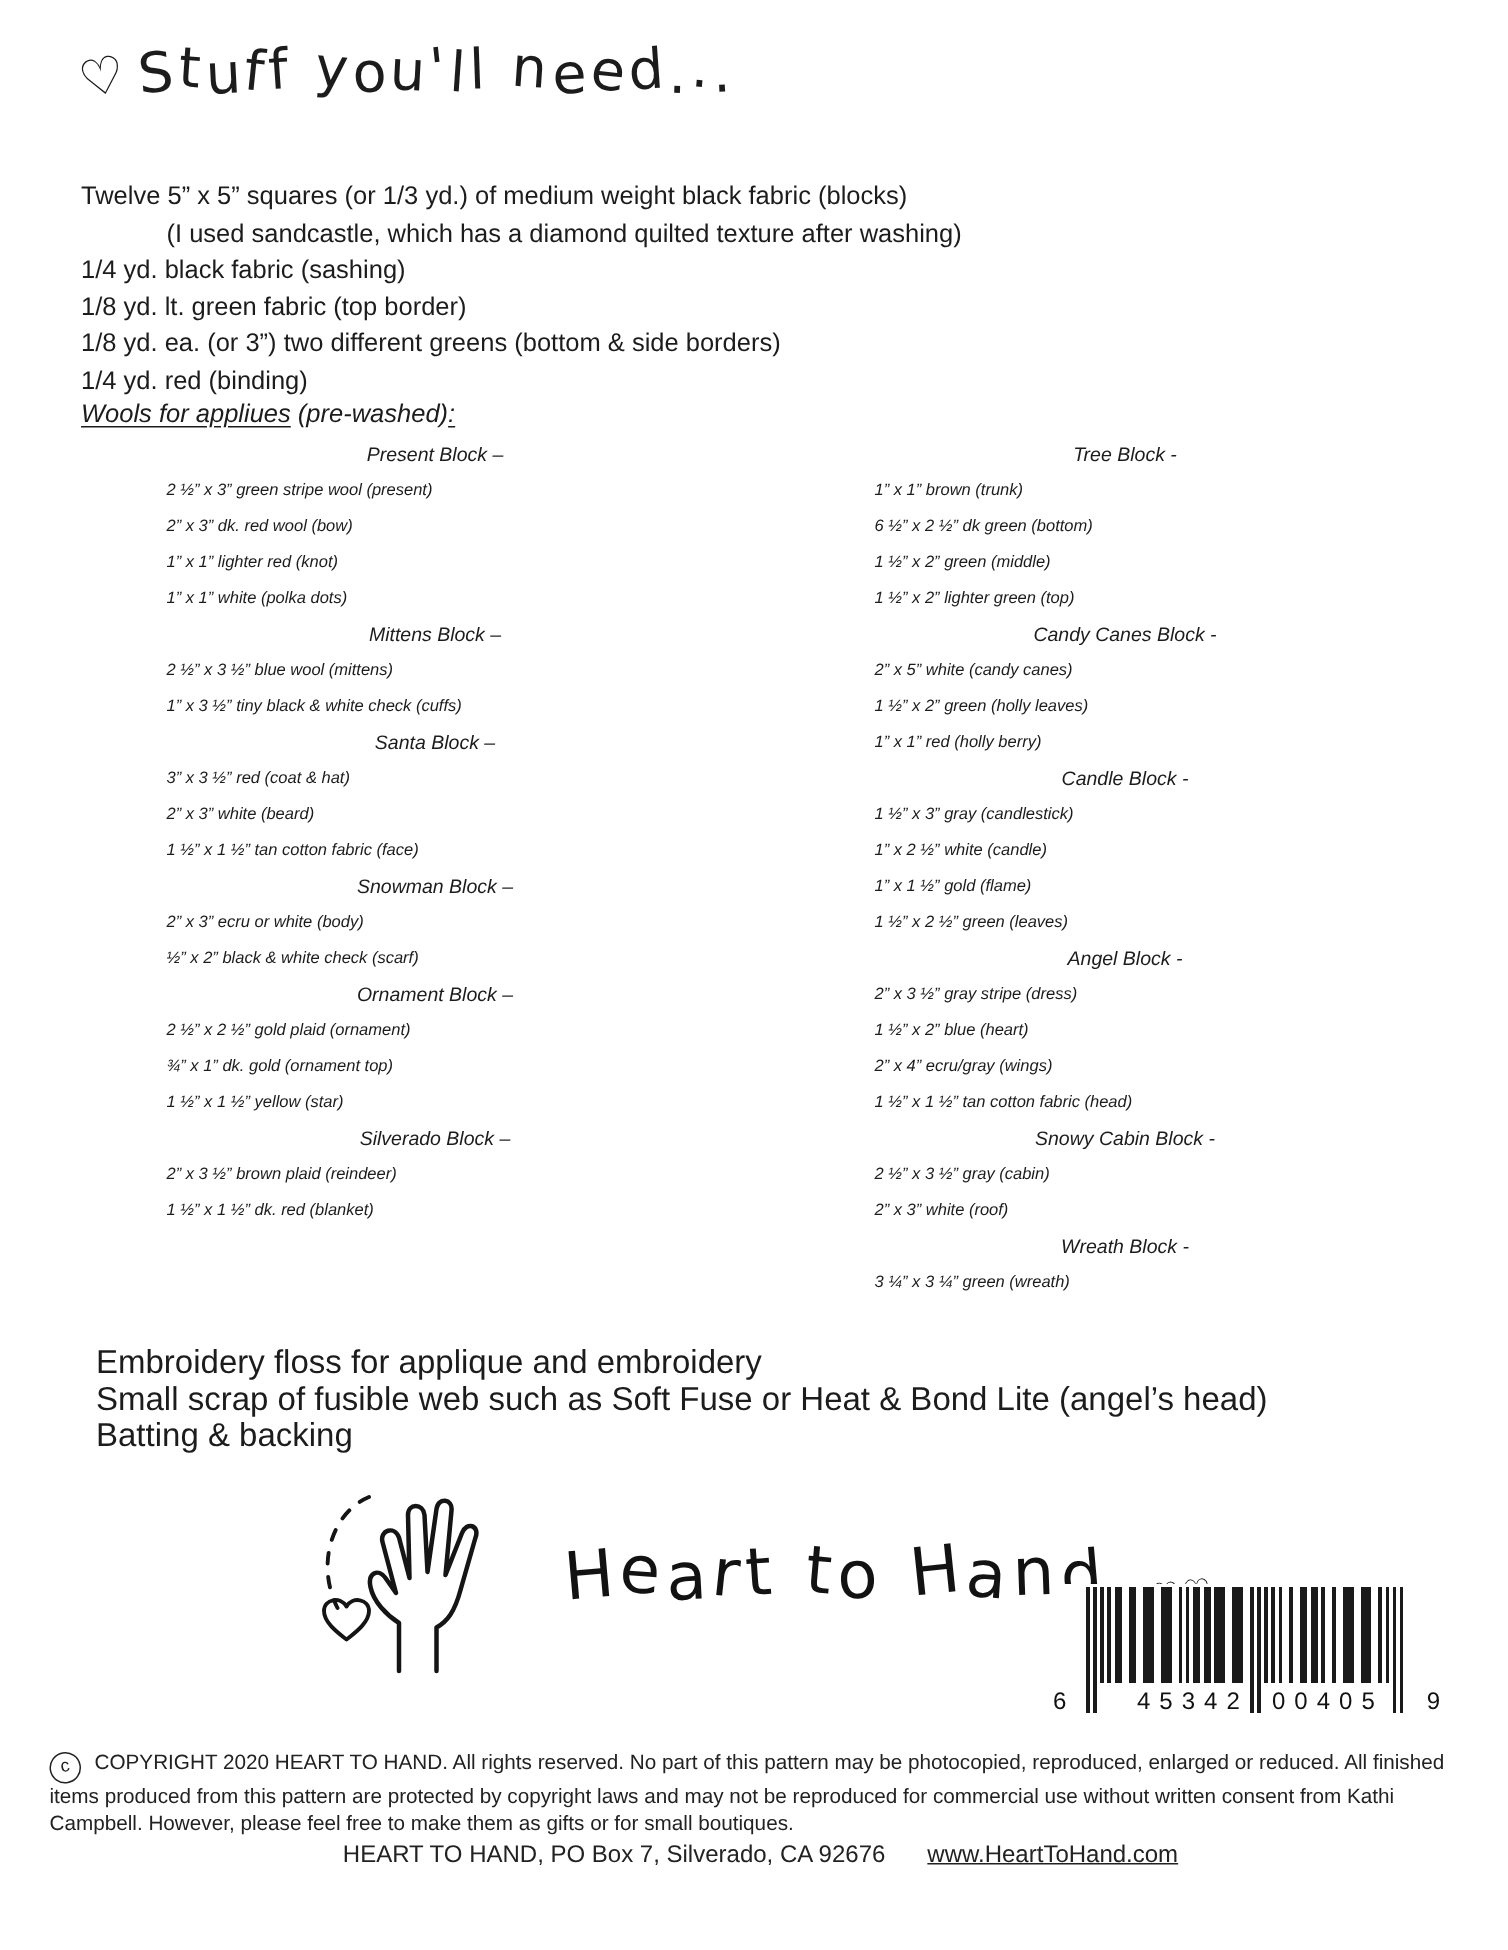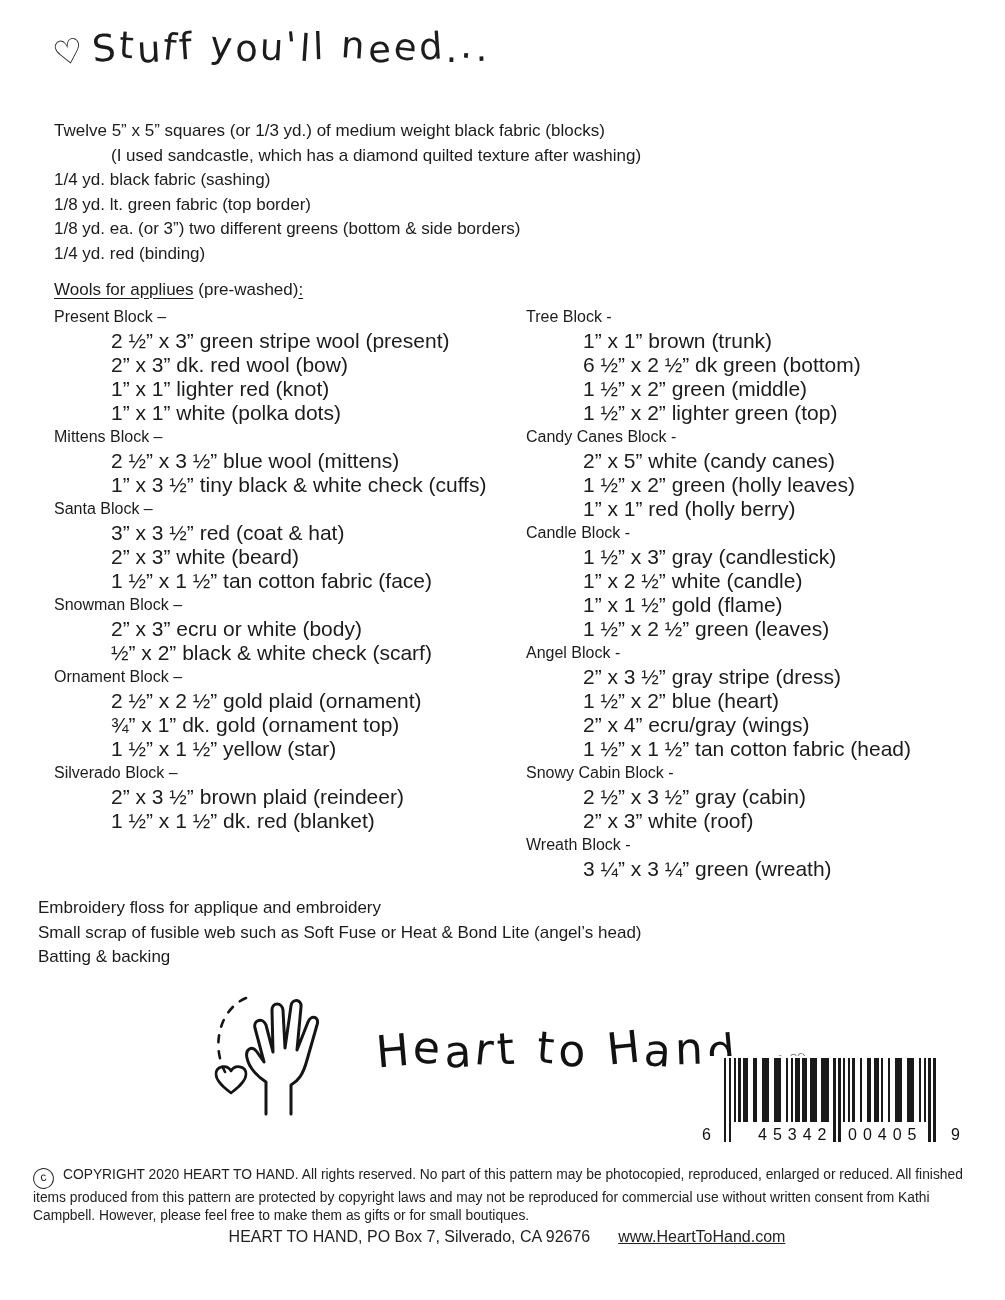--- a/index.html
+++ b/index.html
@@ -11,31 +11,31 @@
   .heart-big{font-size:34px;transform:rotate(-12deg) translateY(4px);font-weight:400;}
   .hand-letters{font-family:"DejaVu Sans",sans-serif;font-weight:500;letter-spacing:3px;}
   .title-text{font-size:37px;}
 
   
   .materials{position:absolute;left:54px;top:119px;font-size:17px;line-height:24.6px;}
   .materials .line{white-space:pre;}
   .materials .indent{padding-left:57px;}
 
   
-  .wools{position:absolute;left:54px;top:280px;width:920px;}
+  .wools{position:absolute;left:54px;top:266px;width:920px;font-style:italic;}
   .wools-heading{font-size:17px;font-weight:400;margin:0 0 5px 0;}
   .u{text-decoration:underline;text-underline-offset:3px;}
   .cols{display:flex;}
   .col-left{width:472px;flex:none;}
   .col-right{flex:1;}
-  .block-header{font-size:16px;line-height:24px;white-space:pre;}
-  .block-item{font-size:21px;line-height:24px;padding-left:57px;white-space:pre;}
+  .block-header{font-size:13px;line-height:24px;white-space:pre;text-align:center;}
+  .block-item{font-size:11px;line-height:24px;padding-left:57px;white-space:pre;}
 
   
-  .extras{position:absolute;left:38px;top:896px;font-size:17px;line-height:24.5px;}
+  .extras{position:absolute;left:64px;top:896px;font-size:22px;line-height:24.5px;}
 
   
   .logo-row{position:absolute;left:200px;top:982px;display:flex;align-items:center;}
   .logo-drawing{flex:none;}
   .logo-text{font-size:44px;margin-left:26px;letter-spacing:4px;color:#121212;}
   .logo-hearts{font-size:21px;letter-spacing:2px;margin-left:8px;transform:translateY(14px) rotate(-6deg);display:inline-block;color:#121212;}
 
   
   .barcode{position:absolute;left:700px;top:1056px;width:262px;height:92px;background:#fff;}
   .barcode svg{position:absolute;left:24px;top:2px;}

